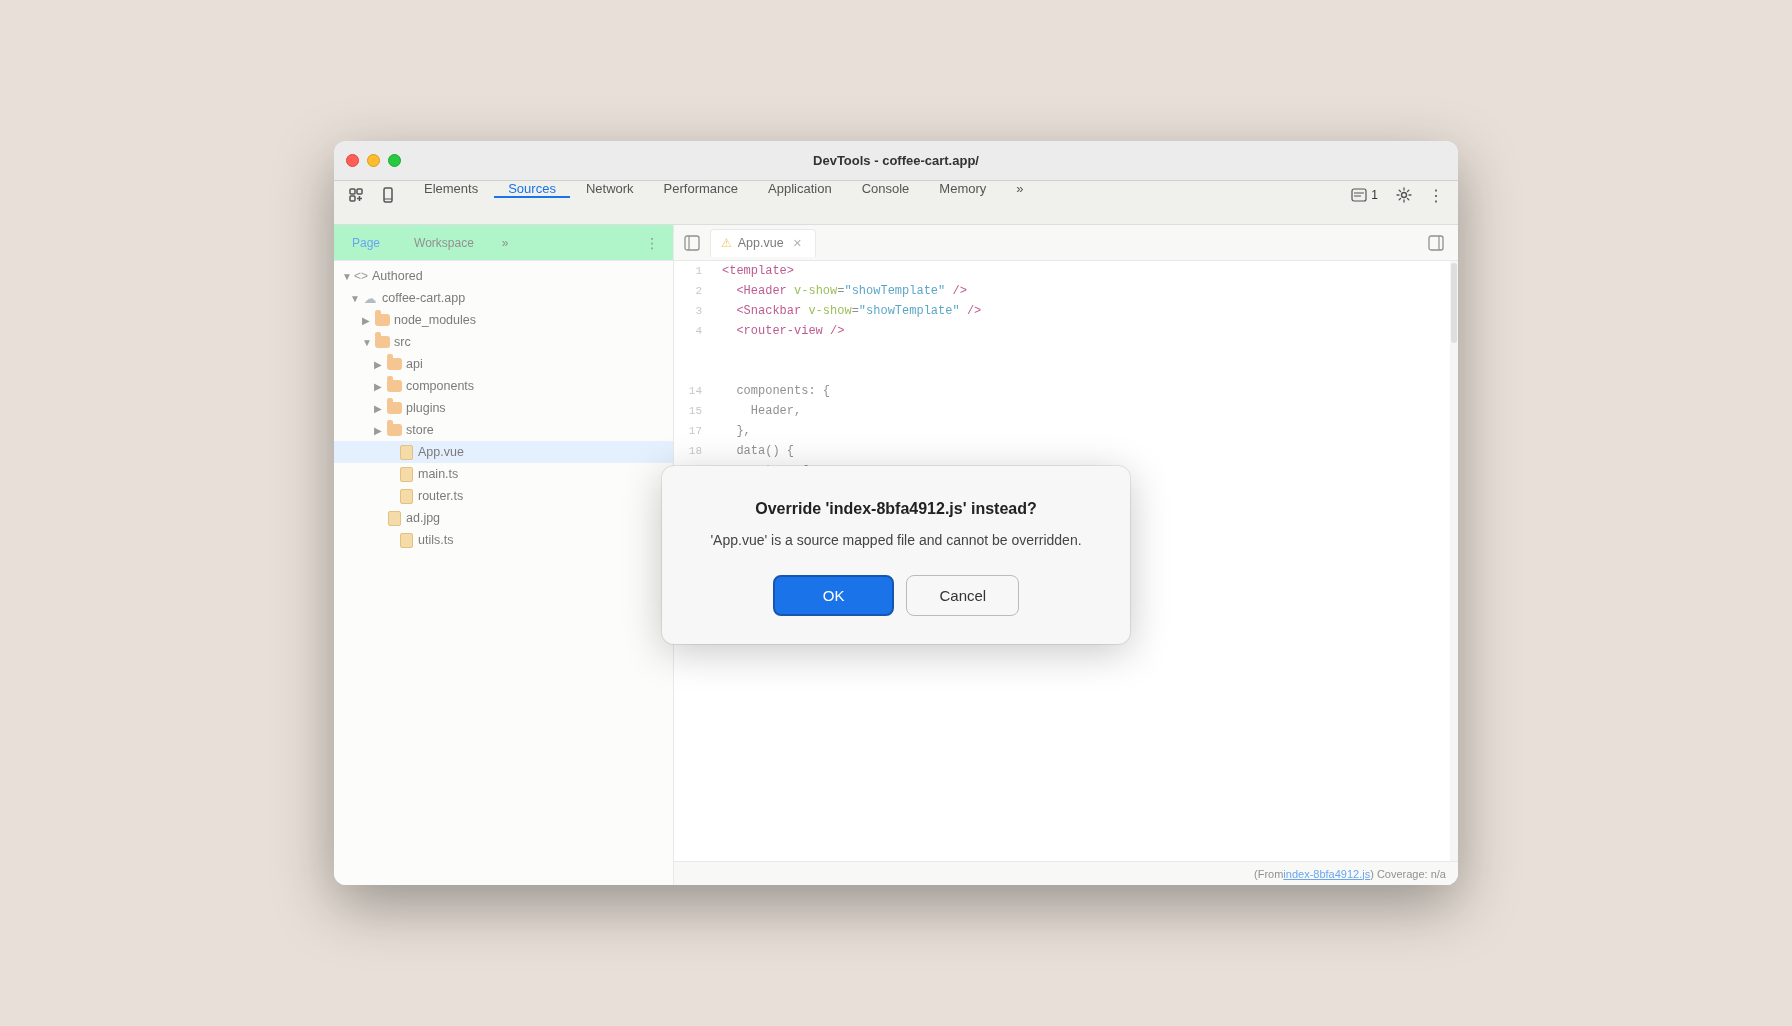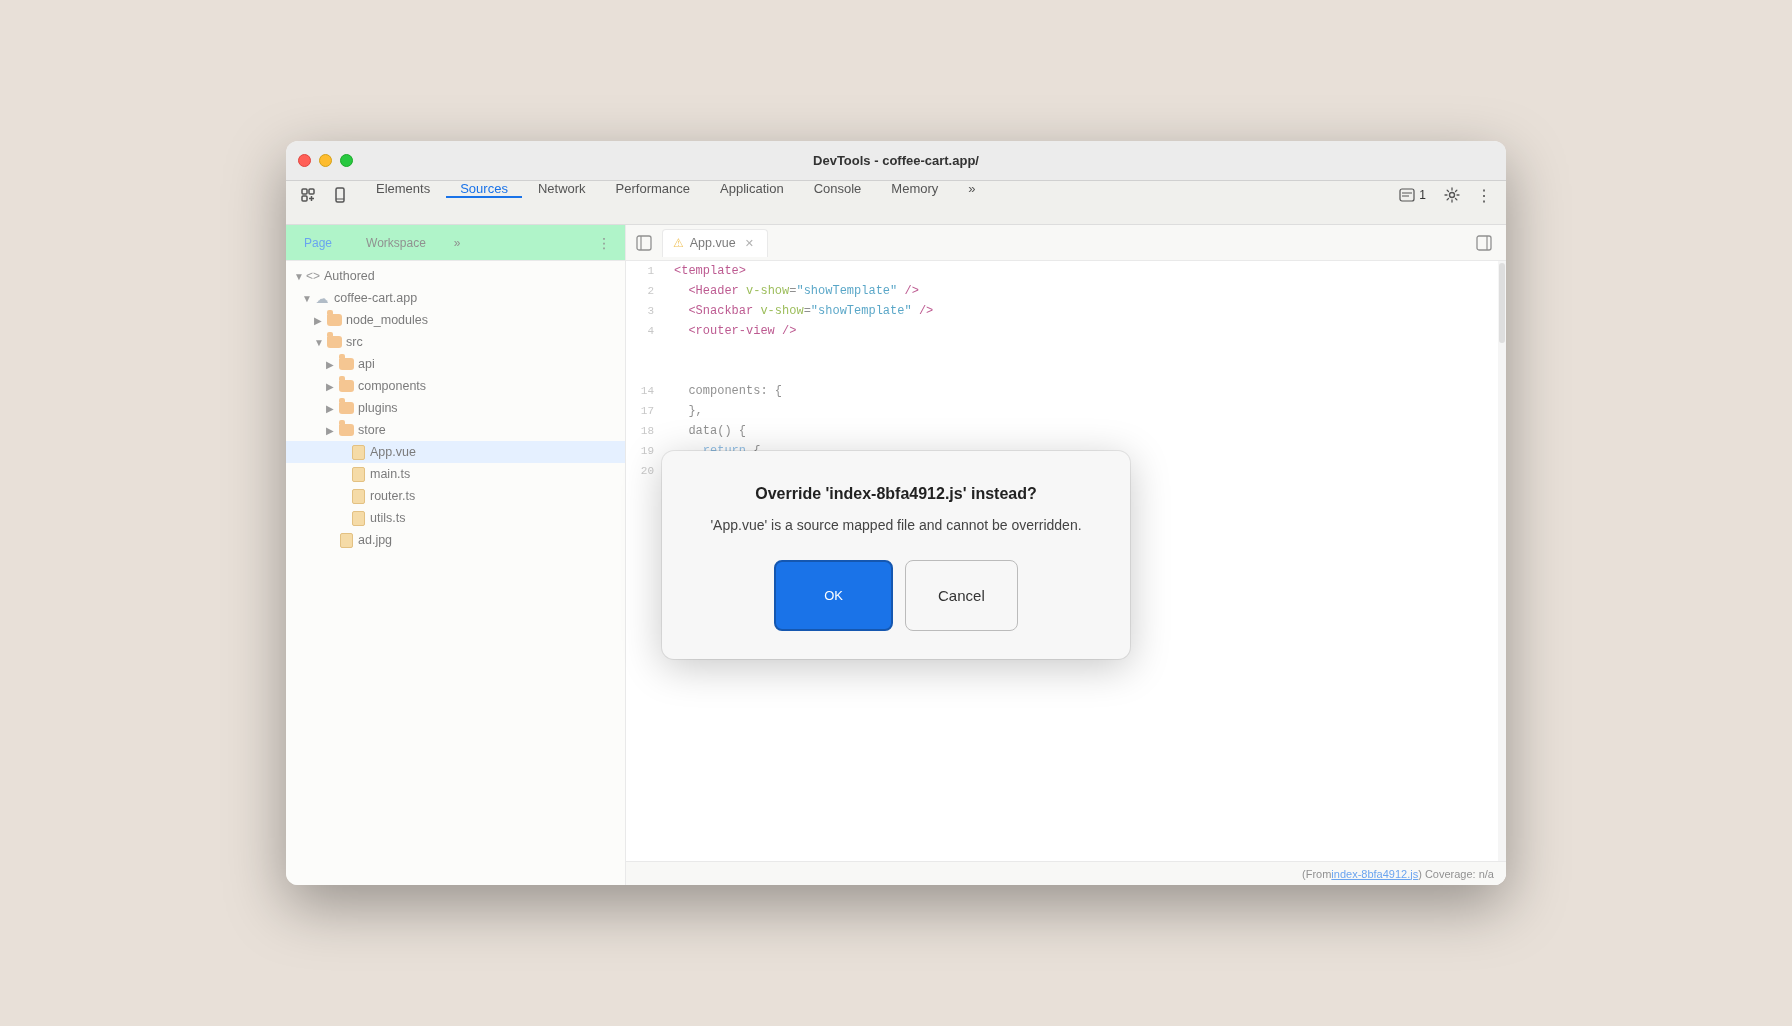--- a/index.html
+++ b/index.html
@@ -7,21 +7,21 @@
     body {
       background: #e8e0d8;
       display: flex;
       align-items: center;
       justify-content: center;
       min-height: 100vh;
       font-family: -apple-system, BlinkMacSystemFont, 'Helvetica Neue', Arial, sans-serif;
     }
 
     .window {
-      width: 1220px;
+      width: 1124px;
       background: #f5f5f0;
       border-radius: 12px;
       box-shadow: 0 20px 60px rgba(0,0,0,0.35);
       overflow: hidden;
     }
 
     
     .title-bar {
       background: #ececec;
       height: 40px;
@@ -443,22 +443,22 @@
       display: flex;
       gap: 12px;
       justify-content: center;
     }
 
     .btn-ok {
       background: #1a73e8;
       color: white;
       border: 2px solid #1557b0;
       border-radius: 8px;
-      padding: 26px 48px;
-      font-size: 13px;
+      padding: 10px 48px;
+      font-size: 15px;
       font-weight: 500;
       cursor: pointer;
     }
 
     .btn-cancel {
       background: #f7f7f7;
       color: #333;
       border: 1px solid #bbb;
       border-radius: 8px;
       padding: 10px 32px;
@@ -639,34 +639,34 @@
         </div>
 
         <div class="tree-item tree-indent-4">
           <span class="tree-arrow" style="visibility:hidden;">▶</span>
           <span class="tree-icon">
             <div class="file-icon"></div>
           </span>
           <span>router.ts</span>
         </div>
 
+        <div class="tree-item tree-indent-3">
+          <span class="tree-arrow" style="visibility:hidden;">▶</span>
+          <span class="tree-icon">
+            <div class="file-icon"></div>
+          </span>
+          <span>ad.jpg</span>
+        </div>
+
         <div class="tree-item tree-indent-4">
           <span class="tree-arrow" style="visibility:hidden;">▶</span>
           <span class="tree-icon">
             <div class="file-icon"></div>
           </span>
           <span>utils.ts</span>
-        </div>
-
-        <div class="tree-item tree-indent-3">
-          <span class="tree-arrow" style="visibility:hidden;">▶</span>
-          <span class="tree-icon">
-            <div class="file-icon"></div>
-          </span>
-          <span>ad.jpg</span>
         </div>
 
       </div>
     </div>
 
     <div class="right-panel">
       <div class="code-tabs-bar">
         <div class="code-tab-sidebar-btn">
           <svg width="16" height="16" viewBox="0 0 16 16" fill="none">
             <rect x="1" y="1" width="14" height="14" rx="2" stroke="#555" stroke-width="1.3" fill="none"></rect>
@@ -703,20 +703,24 @@
           <div class="code-line">
             <span class="line-num">4</span>
             <span class="line-content">  <span class="tag">&lt;router-view</span> <span class="tag">/&gt;</span></span>
           </div>
           <div style="height:40px;"></div>
           <div class="code-line">
             <span class="line-num">14</span>
             <span class="line-content">  <span class="plain">components: {</span></span>
           </div>
           <div class="code-line">
+            <span class="line-num">15</span>
+            <span class="line-content">    <span class="plain">Header,</span></span>
+          </div>
+          <div class="code-line">
             <span class="line-num">17</span>
             <span class="line-content">  <span class="plain">},</span></span>
           </div>
           <div class="code-line">
             <span class="line-num">18</span>
             <span class="line-content">  <span class="plain">data() {</span></span>
           </div>
           <div class="code-line">
             <span class="line-num">19</span>
             <span class="line-content">    <span class="kw">return</span> <span class="plain">{</span></span>

